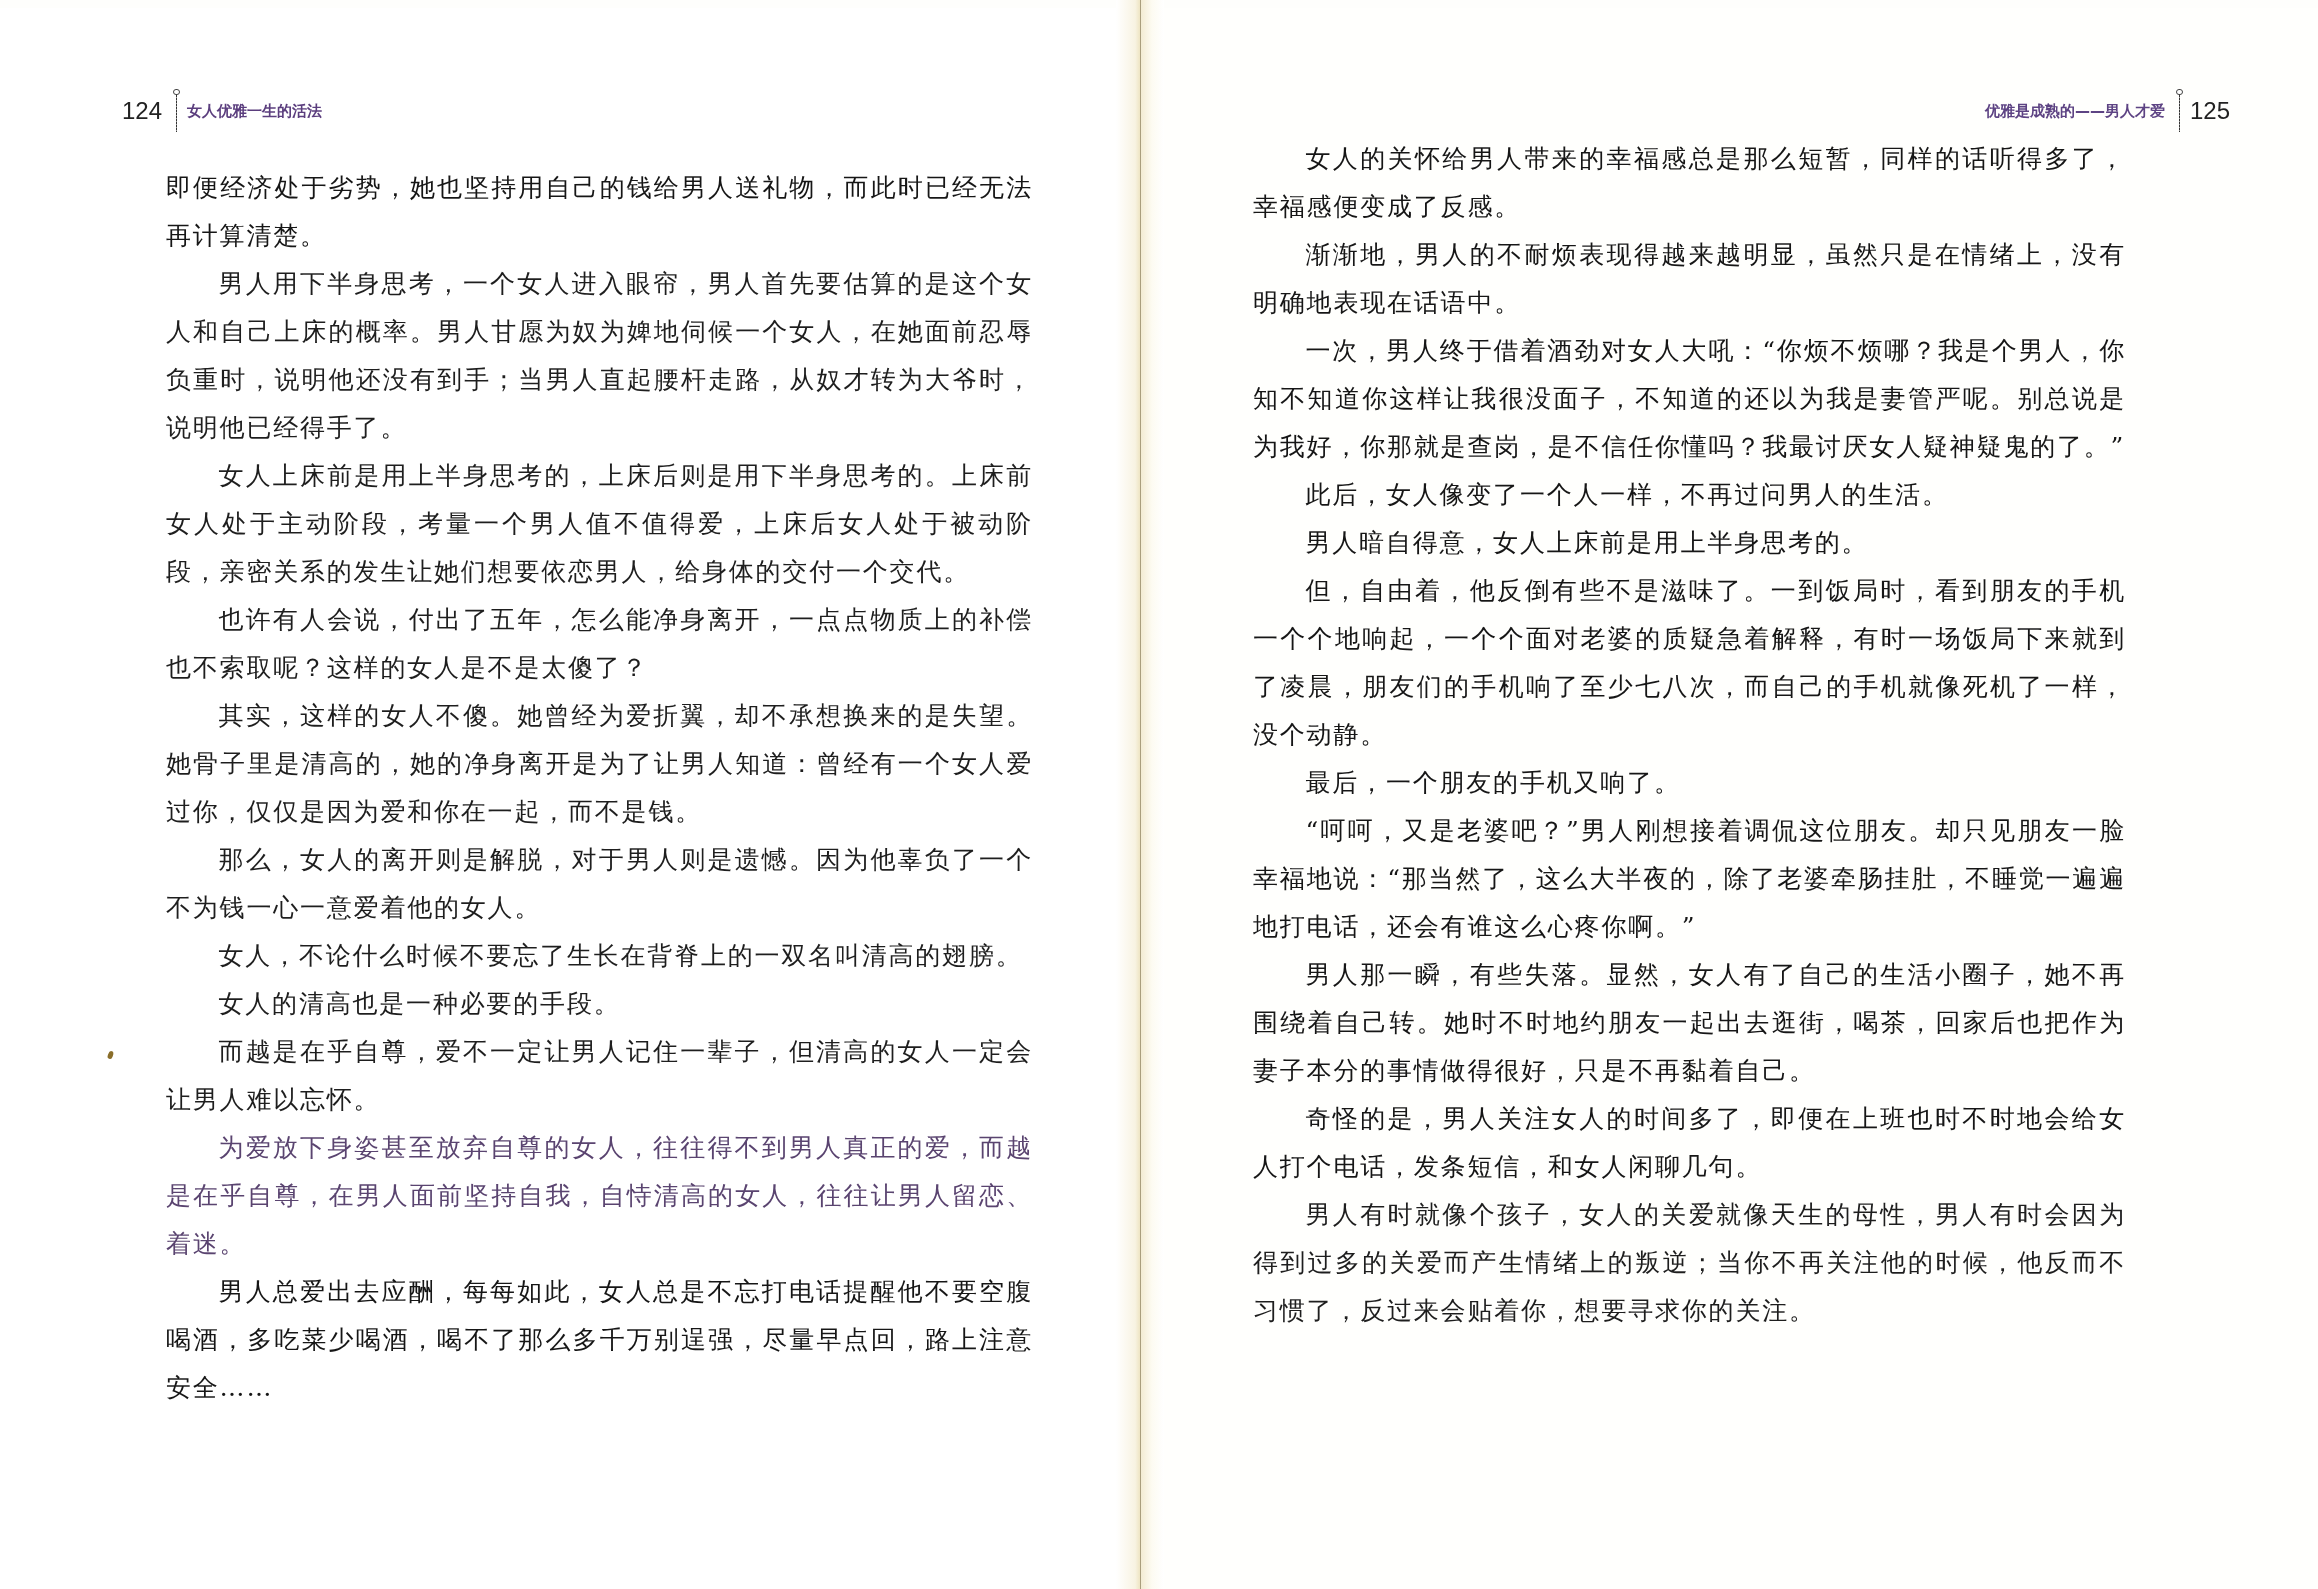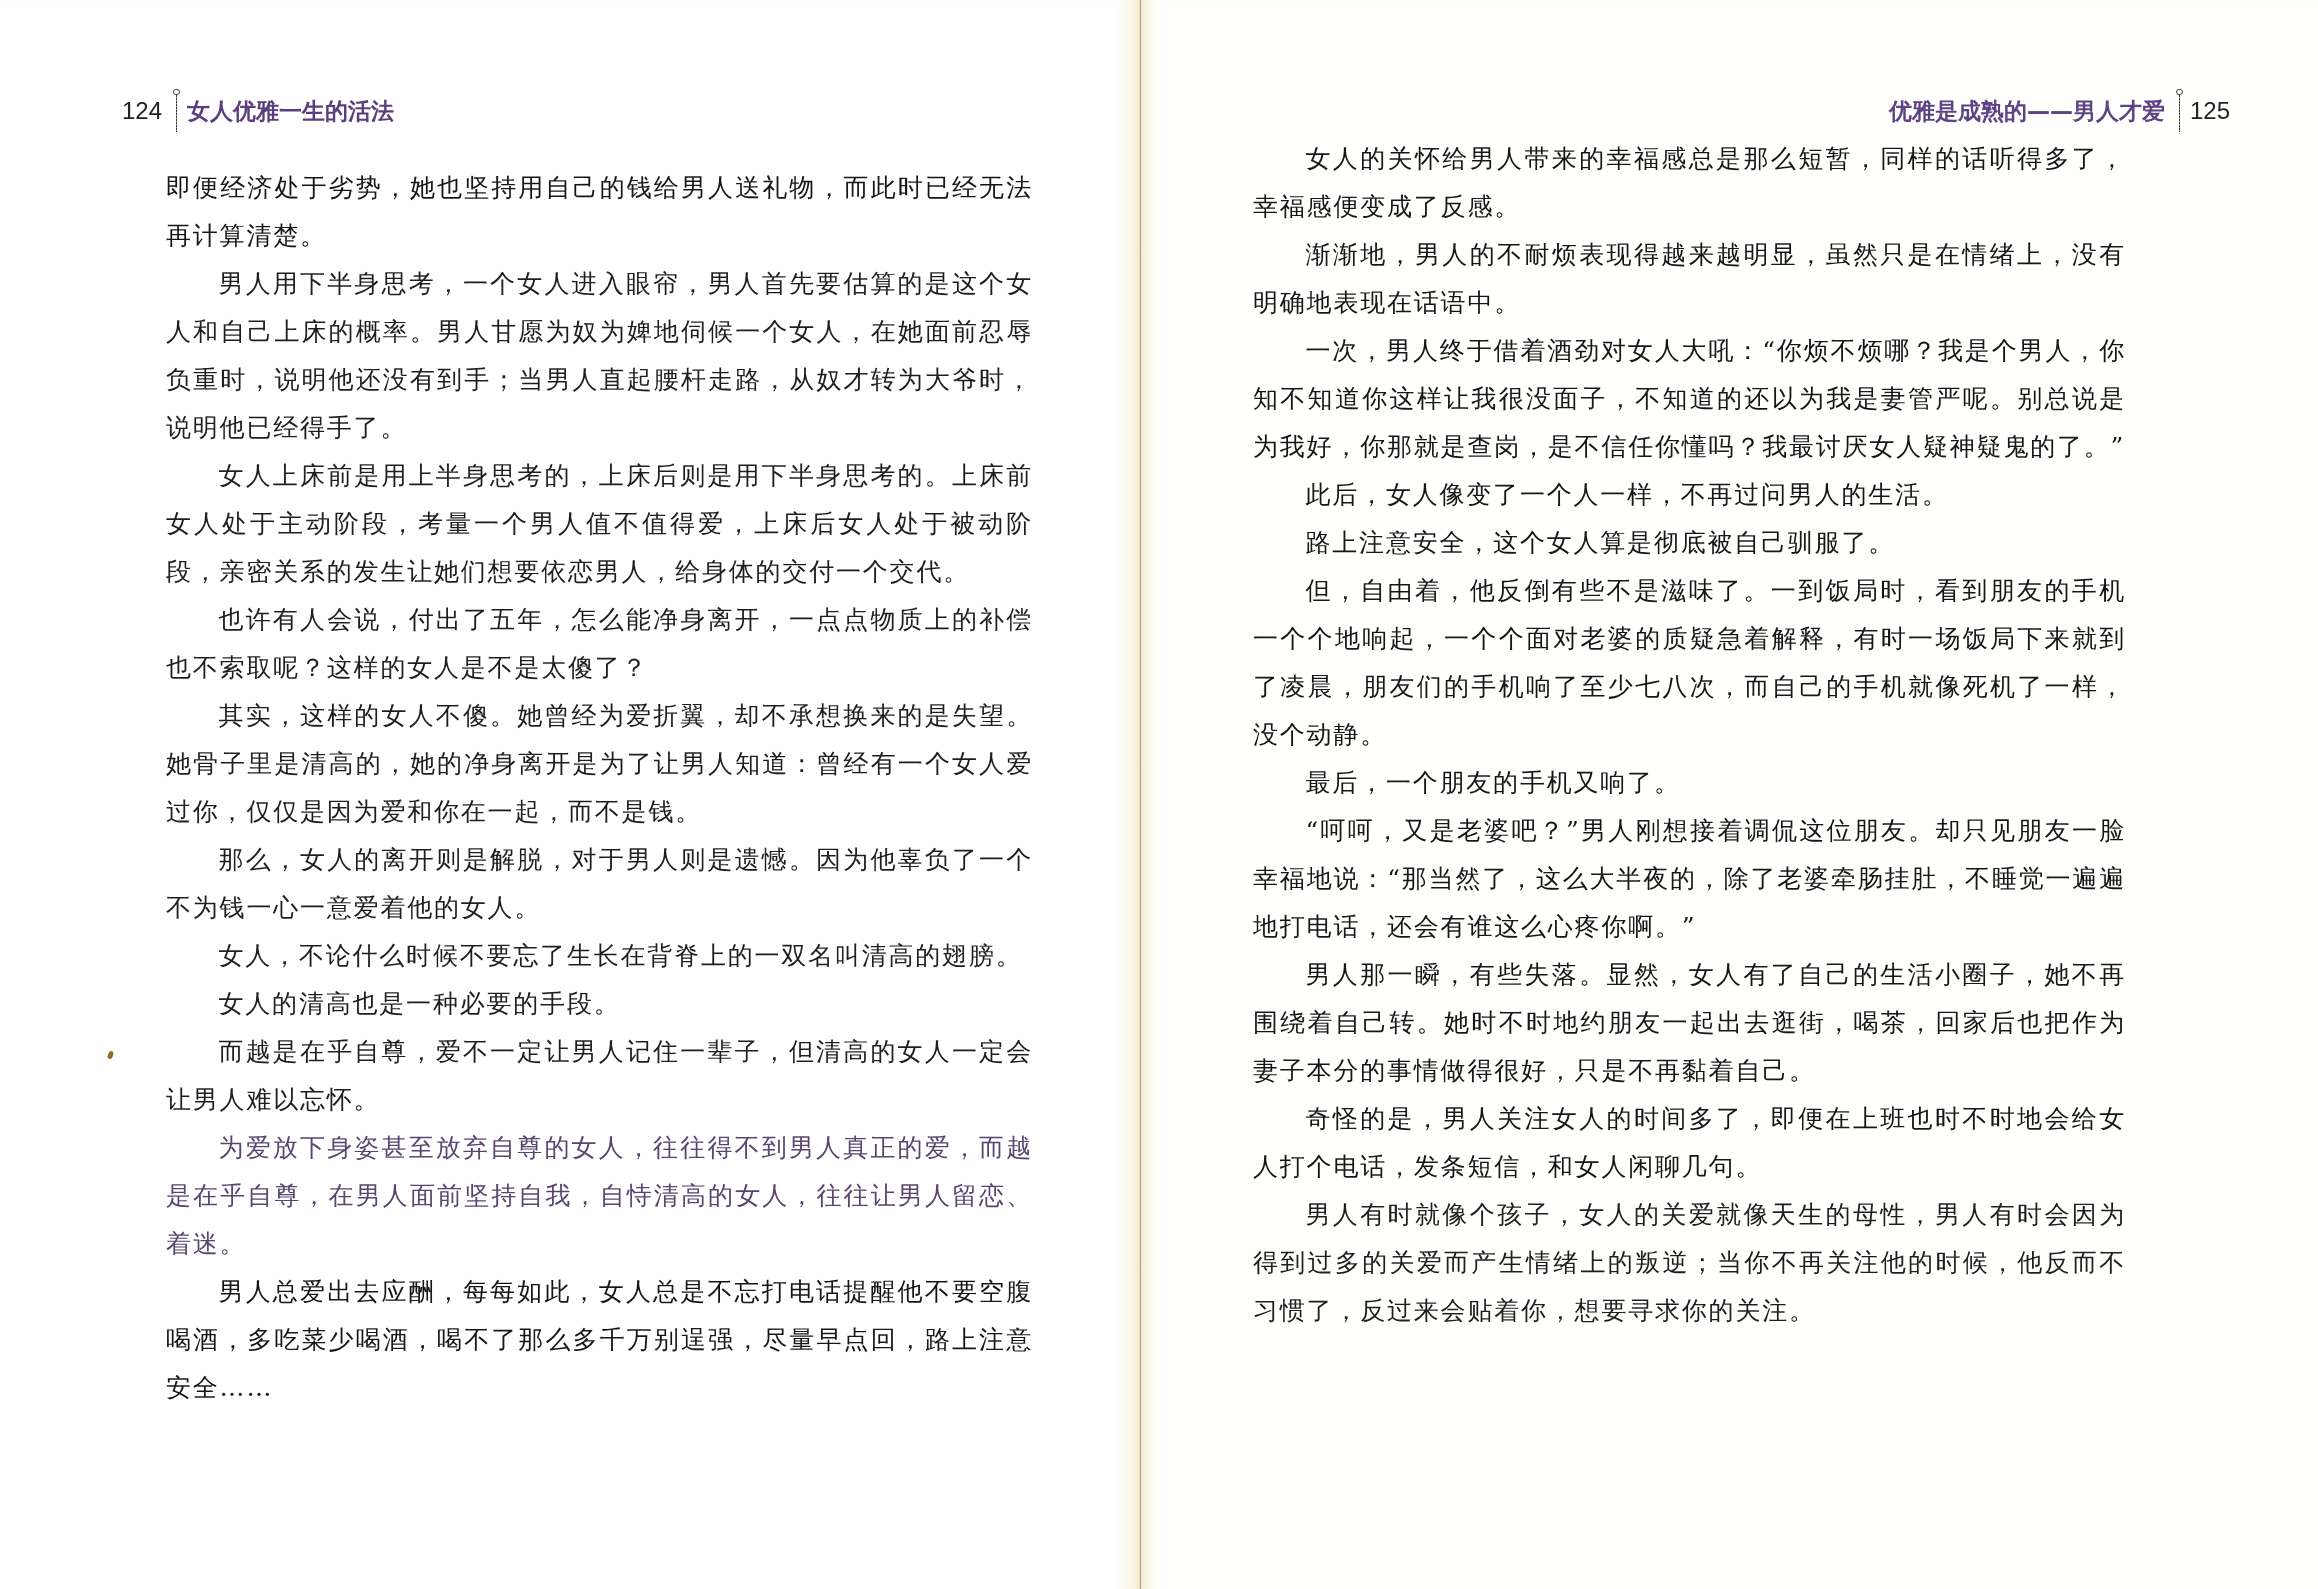--- a/index.html
+++ b/index.html
@@ -11,21 +11,21 @@
   }
   .page { position:absolute; top:8px; height:1589px; }
   .page-left { left:0; width:1138px; background:#ffffff; }
   .page-right { left:1139px; width:1180px; background:#fffffd; }
   .gutter {
     position:absolute; top:0; left:1116px; width:48px; height:1589px;
     background:linear-gradient(to right, #ffffff 0%, #f8f3e2 40%, #efe6c6 49%, #5a4a20 50%, #f3ecd3 52%, #fdfbf2 75%, #ffffff 100%);
   }
   .header { position:absolute; top:82px; height:42px; display:flex; align-items:center; }
   .header .pagenum { font-family:"Liberation Sans", sans-serif; font-size:24px; color:#222; }
-  .header .title { font-family:"DejaVu Serif", serif; font-size:23px; color:#5b3e7e; font-weight:bold; }
+  .header .title { font-family:"DejaVu Serif", serif; font-size:15px; color:#5b3e7e; font-weight:bold; }
   .header .title.sans { font-family:"DejaVu Sans", sans-serif; font-weight:bold; color:#5d4383; }
   .pin { position:relative; width:8.3px; height:45px; margin:0 8.3px; }
   .pin::before { content:""; position:absolute; left:3px; top:0; width:4.2px; height:4.2px; border:1.2px solid #444; border-radius:50%; background:#fff; }
   .pin::after { content:""; position:absolute; left:5.3px; top:6.5px; width:1.2px; height:37px; background:repeating-linear-gradient(to bottom,#333 0 1.8px,#999 1.8px 3px); }
   .header-left { left:122px; }
   .header-right { right:89px; }
 
   .body-text { position:absolute; font-size:25px; line-height:48px; letter-spacing:1.8px; }
   .left-text { left:166px; top:156px; width:867px; }
   .right-text { left:1253px; top:135px; width:873px; }
@@ -65,21 +65,21 @@
     <span class="title sans">优雅是成熟的——男人才爱</span>
     <span class="pin"></span>
     <span class="pagenum">125</span>
   </div>
 </div>
 <div class="body-text right-text">
   <p class="p indent kai">女人的关怀给男人带来的幸福感总是那么短暂，同样的话听得多了，幸福感便变成了反感。</p>
   <p class="p indent kai">渐渐地，男人的不耐烦表现得越来越明显，虽然只是在情绪上，没有明确地表现在话语中。</p>
   <p class="p indent kai">一次，男人终于借着酒劲对女人大吼：“你烦不烦哪？我是个男人，你知不知道你这样让我很没面子，不知道的还以为我是妻管严呢。别总说是为我好，你那就是查岗，是不信任你懂吗？我最讨厌女人疑神疑鬼的了。”</p>
   <p class="p indent kai">此后，女人像变了一个人一样，不再过问男人的生活。</p>
-  <p class="p indent kai">路上注意安全，这个女人算是彻底被自己驯服了。</p>
+  <p class="p indent kai">男人暗自得意，女人上床前是用上半身思考的。</p>
   <p class="p indent kai">但，自由着，他反倒有些不是滋味了。一到饭局时，看到朋友的手机一个个地响起，一个个面对老婆的质疑急着解释，有时一场饭局下来就到了凌晨，朋友们的手机响了至少七八次，而自己的手机就像死机了一样，没个动静。</p>
   <p class="p indent kai">最后，一个朋友的手机又响了。</p>
   <p class="p indent kai">“呵呵，又是老婆吧？”男人刚想接着调侃这位朋友。却只见朋友一脸幸福地说：“那当然了，这么大半夜的，除了老婆牵肠挂肚，不睡觉一遍遍地打电话，还会有谁这么心疼你啊。”</p>
   <p class="p indent kai">男人那一瞬，有些失落。显然，女人有了自己的生活小圈子，她不再围绕着自己转。她时不时地约朋友一起出去逛街，喝茶，回家后也把作为妻子本分的事情做得很好，只是不再黏着自己。</p>
   <p class="p indent kai">奇怪的是，男人关注女人的时间多了，即便在上班也时不时地会给女人打个电话，发条短信，和女人闲聊几句。</p>
   <p class="p indent">男人有时就像个孩子，女人的关爱就像天生的母性，男人有时会因为得到过多的关爱而产生情绪上的叛逆；当你不再关注他的时候，他反而不习惯了，反过来会贴着你，想要寻求你的关注。</p>
 </div>
 
 <div class="gutter"></div>
 

